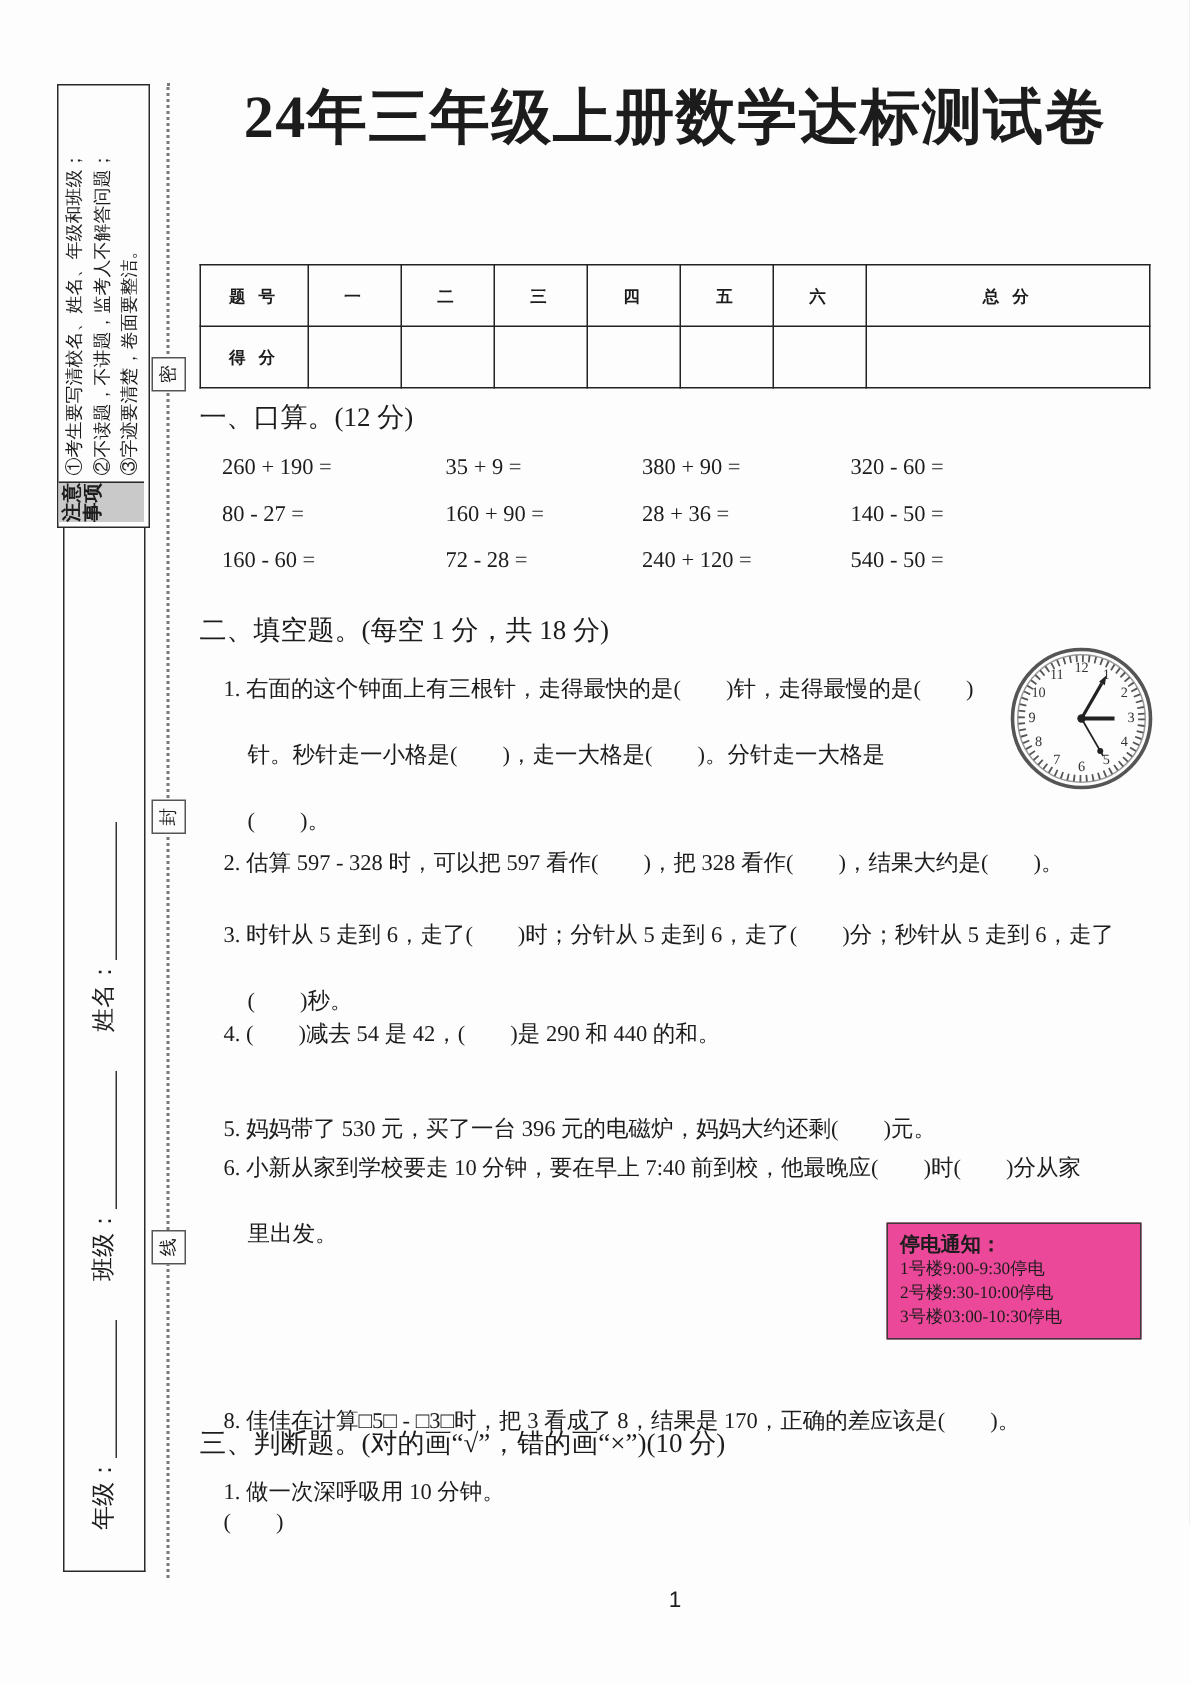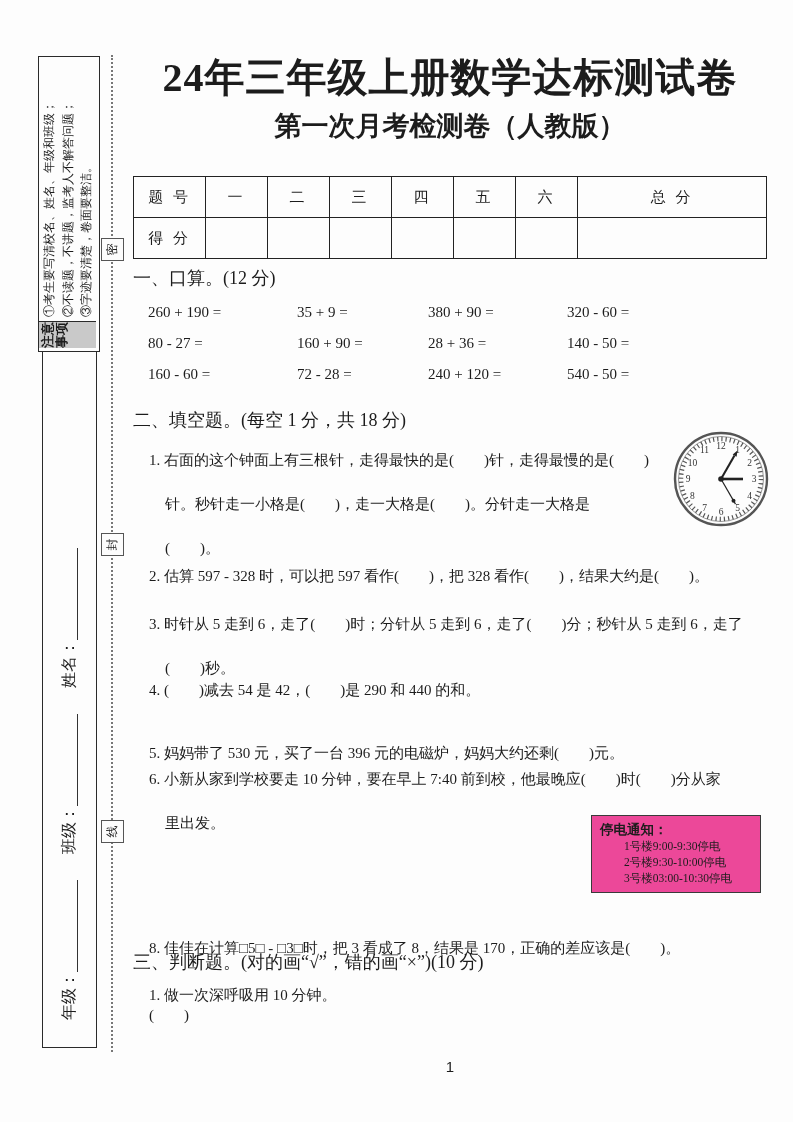--- a/index.html
+++ b/index.html
@@ -20,36 +20,36 @@
   .fgap{display:inline-block;width:26px;}
   .seal-line{left:111px;top:55px;height:997px;width:0;border-left:2px dotted #777;}
   .seal-char{left:101px;width:21px;height:21px;border:1px solid #555;background:#fcfcfc;display:flex;
              align-items:center;justify-content:center;font-size:12px;transform:rotate(-90deg);}
   .sc1{top:238px;} .sc2{top:533px;} .sc3{top:820px;}
   
   .main{left:133px;top:0;width:634px;height:1122px;}
   .title{top:50px;width:100%;text-align:center;font-size:40px;font-weight:900;letter-spacing:1px;white-space:nowrap;}
   .subtitle{top:108px;width:100%;text-align:center;font-size:27px;font-weight:800;white-space:nowrap;}
   table.score{top:176px;left:0;width:634px;border-collapse:collapse;table-layout:fixed;}
-  table.score td{border:1.5px solid #222;height:38px;text-align:center;font-size:15px;
-                 font-weight:400;letter-spacing:3px;}
+  table.score td{border:1.5px solid #222;height:38px;text-align:center;font-size:11px;
+                 font-weight:700;letter-spacing:3px;}
   .heading{font-size:18px;font-weight:400;white-space:nowrap;}
   .h1{top:266px;} .h2{top:408px;} .h3{top:950px;}
   .oral{top:304px;left:0;width:634px;display:grid;grid-template-columns:149px 131px 139px auto;
         padding-left:15px;box-sizing:border-box;row-gap:14px;font-size:15px;}
   .qline{font-size:15px;white-space:nowrap;line-height:44px;}
   .q1{top:438px;width:545px;} .q2{top:566px;line-height:20px;} .q3{top:602px;}
   .q4{top:680px;line-height:20px;} .q5{top:743px;line-height:20px;} .q6{top:757px;}
   .q7{top:835px;width:455px;} .q8{top:917px;line-height:20px;margin-top:21px;}
   .indent{padding-left:16px;}
   .clockwrap{top:426px;left:538px;width:100px;height:106px;}
   .notice2{top:815px;left:458px;width:170px;border:1.5px solid #3a3a3a;box-sizing:border-box;
            padding:5px 8px 6px 8px;background:#ec4899;}
   .notice2 .nt{font-size:13.5px;font-weight:800;line-height:17px;}
-  .notice2 .nl{font-size:11.5px;line-height:16px;white-space:nowrap;margin-left:24px;}
+  .notice2 .nl{font-size:11.5px;line-height:16px;white-space:nowrap;}
   .j1{top:985px;width:620px;display:flex;justify-content:space-between;font-size:15px;line-height:20px;white-space:nowrap;flex-direction:column;}
   .pagenum{top:1058px;width:100%;text-align:center;font-size:15px;font-family:"Liberation Sans",sans-serif;}
 </style>
 </head>
 <body>
 
 <div class="page">
 
   <div class="abs notice-box">
     <div class="rot-a">
@@ -76,21 +76,20 @@
   </div>
 
   <div class="abs seal-line"></div>
   <div class="abs seal-char sc1">密</div>
   <div class="abs seal-char sc2">封</div>
   <div class="abs seal-char sc3">线</div>
 
   <div class="abs main">
 
     <div class="abs title">24年三年级上册数学达标测试卷</div>
-    <div class="abs subtitle">第一次月考检测卷（人教版）</div>
 
     <table class="abs score">
       <colgroup>
           <col style="width:72px">
           <col style="width:62px">
           <col style="width:62px">
           <col style="width:62px">
           <col style="width:62px">
           <col style="width:62px">
           <col style="width:62px">

